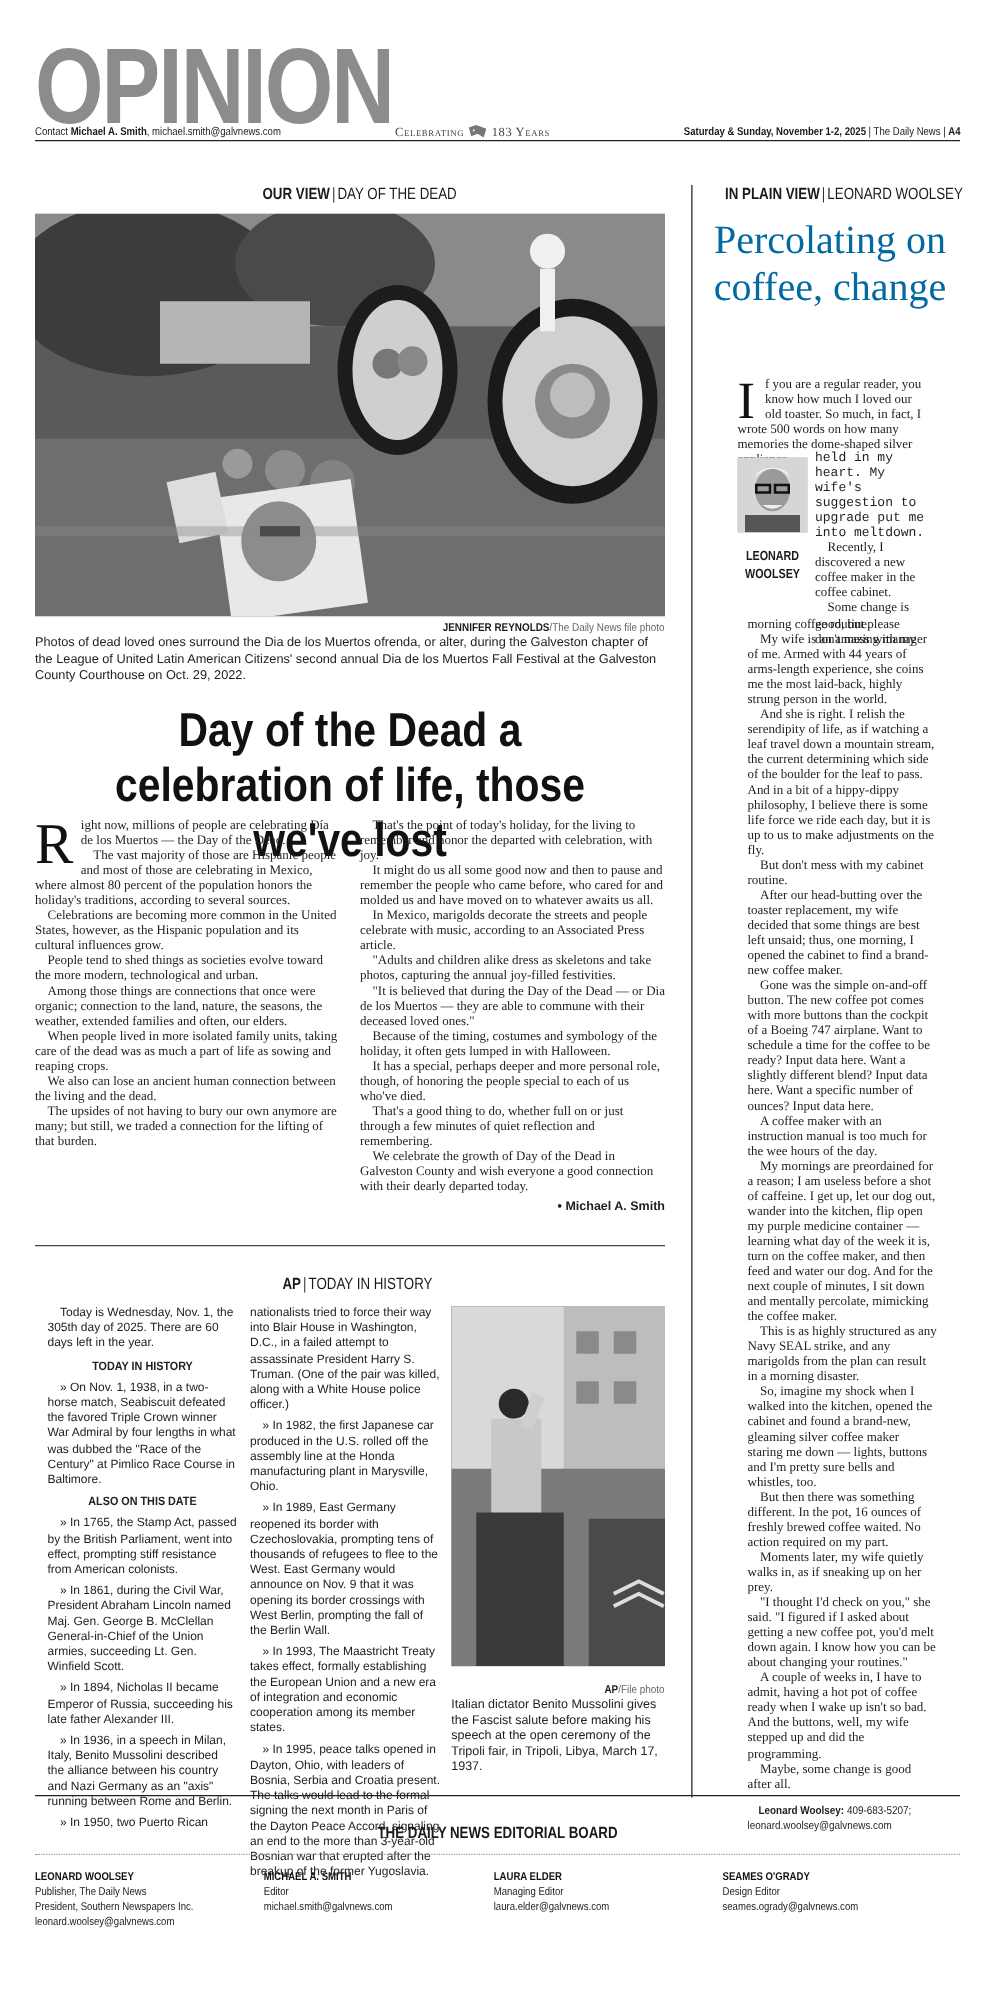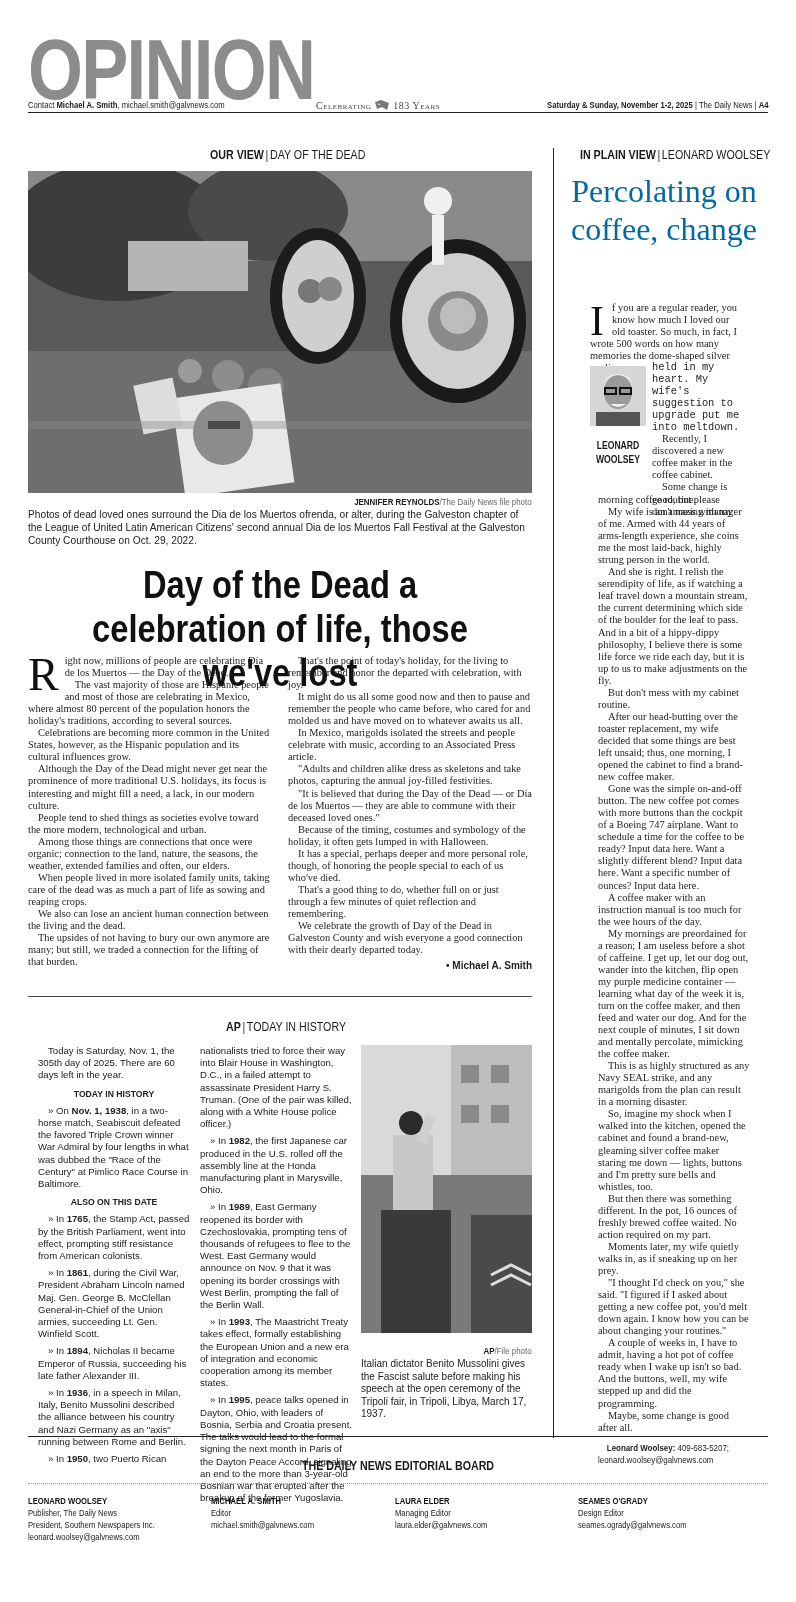--- a/index.html
+++ b/index.html
@@ -37,21 +37,21 @@
   .dropcap { float: left; font-family: "Liberation Serif", serif; font-size: 46px; line-height: 36px; margin: 2px 6px 0 0; color: #111; }
   .signoff { text-align: right; font-family: "Liberation Sans", sans-serif; font-weight: bold; font-size: 10px; margin-top: 4px; }
 
   .hr-left { position: absolute; left: 28px; top: 996px; width: 504px; border-top: 1px solid #444; }
   .vrule { position: absolute; left: 553px; top: 148px; height: 1290px; border-left: 1.5px solid #222; }
 
   
   .hist-col { position: absolute; font-family: "Liberation Sans", sans-serif; font-size: 9.6px; line-height: 12.2px; color: #222; }
   .hist-col p { text-indent: 10px; margin-bottom: 5px; }
   .hist-col h4 { text-align: center; font-size: 9.6px; font-weight: bold; margin: 6px 0 5px; transform: scaleX(0.9); }
-  .hist-col b { font-weight: bold; }
+  .hist-col b { font-weight: normal; }
   .photo-ap { position: absolute; left: 361px; top: 1045px; width: 171px; height: 288px; background: #888; overflow: hidden; }
   .photo-ap svg { width: 100%; height: 100%; display: block; }
 
   
   .col-title { position: absolute; left: 566px; top: 172px; width: 196px; text-align: center; font-family: "Liberation Serif", serif; font-size: 32px; line-height: 38px; color: #0369a1; }
   .mug { position: absolute; left: 590px; top: 366px; width: 56px; height: 60px; background: #bbb; overflow: hidden; }
   .mug svg { width: 100%; height: 100%; display: block; }
   .mug-name { position: absolute; left: 588px; top: 438px; width: 60px; text-align: center; font-family: "Liberation Sans", sans-serif; font-weight: bold; font-size: 10.5px; line-height: 14px; transform: scaleX(0.82); }
 
   
@@ -119,50 +119,49 @@
   <b>JENNIFER REYNOLDS</b><span>/The Daily News file photo</span>
 </div>
 <div class="caption" style="left:28px; top:508px; width:504px;">Photos of dead loved ones surround the Dia de los Muertos ofrenda, or alter, during the Galveston chapter of the League of United Latin American Citizens' second annual Dia de los Muertos Fall Festival at the Galveston County Courthouse on Oct. 29, 2022.</div>
 
 <div class="headline">Day of the Dead a celebration of life, those we've lost</div>
 
 <div class="body-col" style="left:28px; top:655px; width:244px;">
   <p class="first"><span class="dropcap">R</span><span>ight now, millions of people are celebrating Día de los Muertos — the Day of the Dead.</span></p>
   <p>The vast majority of those are Hispanic people and most of those are celebrating in Mexico, where almost 80 percent of the population honors the holiday's traditions, according to several sources.</p>
   <p>Celebrations are becoming more common in the United States, however, as the Hispanic population and its cultural influences grow.</p>
-  <p>Although the Day of the Dead might never get near the prominence of more traditional U.S. holidays, its focus is interesting and might fill a need, a lack, in our modern culture.</p>
   <p>People tend to shed things as societies evolve toward the more modern, technological and urban.</p>
   <p>Among those things are connections that once were organic; connection to the land, nature, the seasons, the weather, extended families and often, our elders.</p>
   <p>When people lived in more isolated family units, taking care of the dead was as much a part of life as sowing and reaping crops.</p>
   <p>We also can lose an ancient human connection between the living and the dead.</p>
   <p>The upsides of not having to bury our own anymore are many; but still, we traded a connection for the lifting of that burden.</p>
 </div>
 
 <div class="body-col" style="left:288px; top:655px; width:244px;">
   <p>That's the point of today's holiday, for the living to remember and honor the departed with celebration, with joy.</p>
   <p>It might do us all some good now and then to pause and remember the people who came before, who cared for and molded us and have moved on to whatever awaits us all.</p>
-  <p>In Mexico, marigolds isolated the streets and people celebrate with music, according to an Associated Press article.</p>
+  <p>In Mexico, marigolds decorate the streets and people celebrate with music, according to an Associated Press article.</p>
   <p>"Adults and children alike dress as skeletons and take photos, capturing the annual joy-filled festivities.</p>
   <p>"It is believed that during the Day of the Dead — or Dia de los Muertos — they are able to commune with their deceased loved ones."</p>
   <p>Because of the timing, costumes and symbology of the holiday, it often gets lumped in with Halloween.</p>
   <p>It has a special, perhaps deeper and more personal role, though, of honoring the people special to each of us who've died.</p>
   <p>That's a good thing to do, whether full on or just through a few minutes of quiet reflection and remembering.</p>
   <p>We celebrate the growth of Day of the Dead in Galveston County and wish everyone a good connection with their dearly departed today.</p>
   <div class="signoff">• Michael A. Smith</div>
 </div>
 
 <div class="hr-left"></div>
 <div class="vrule"></div>
 
 <div class="kicker" style="left:226px; top:1019px;">
   <b>AP</b><span class="sep">|</span><span>TODAY IN HISTORY</span>
 </div>
 
 <div class="hist-col" style="left:38px; top:1045px; width:152px;">
-  <p>Today is Saturday, Nov. 1, the 305th day of 2025. There are 60 days left in the year.</p>
+  <p>Today is Wednesday, Nov. 1, the 305th day of 2025. There are 60 days left in the year.</p>
   <h4>TODAY IN HISTORY</h4>
   <p><span>» On </span><b>Nov. 1, 1938</b><span>, in a two-horse match, Seabiscuit defeated the favored Triple Crown winner War Admiral by four lengths in what was dubbed the "Race of the Century" at Pimlico Race Course in Baltimore.</span></p>
   <h4>ALSO ON THIS DATE</h4>
   <p><span>» In </span><b>1765</b><span>, the Stamp Act, passed by the British Parliament, went into effect, prompting stiff resistance from American colonists.</span></p>
   <p><span>» In </span><b>1861</b><span>, during the Civil War, President Abraham Lincoln named Maj. Gen. George B. McClellan General-in-Chief of the Union armies, succeeding Lt. Gen. Winfield Scott.</span></p>
   <p><span>» In </span><b>1894</b><span>, Nicholas II became Emperor of Russia, succeeding his late father Alexander III.</span></p>
   <p><span>» In </span><b>1936</b><span>, in a speech in Milan, Italy, Benito Mussolini described the alliance between his country and Nazi Germany as an "axis" running between Rome and Berlin.</span></p>
   <p style="height:14px; overflow:hidden;"><span>» In </span><b>1950</b><span>, two Puerto Rican</span></p>
 </div>
 

